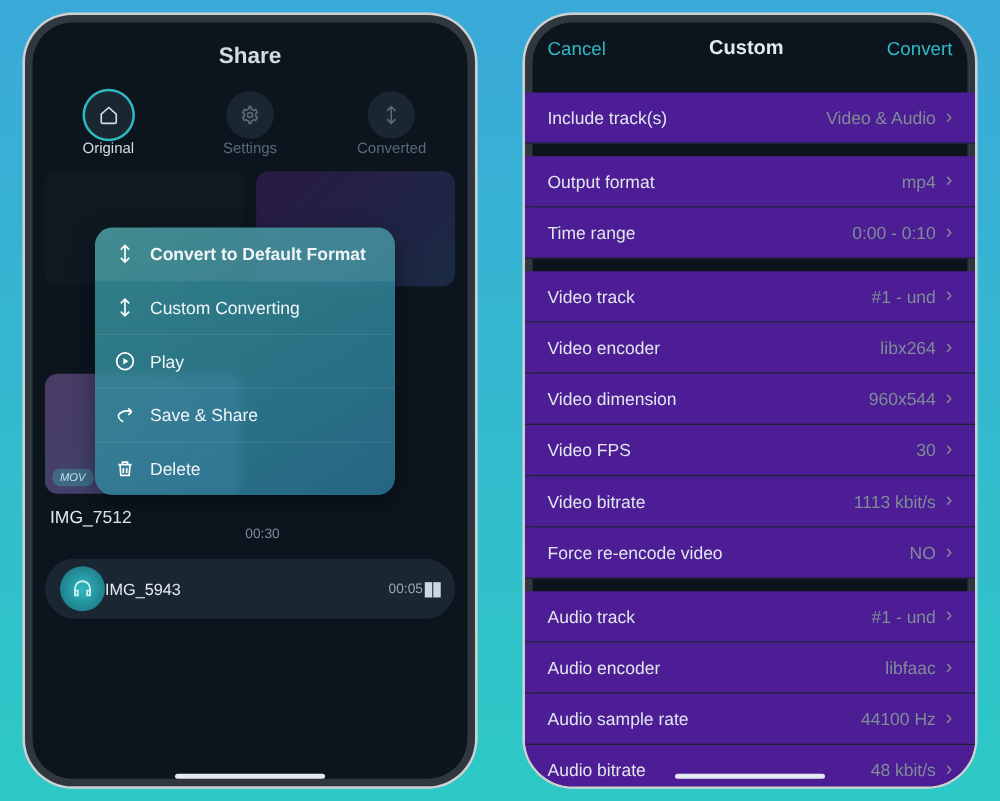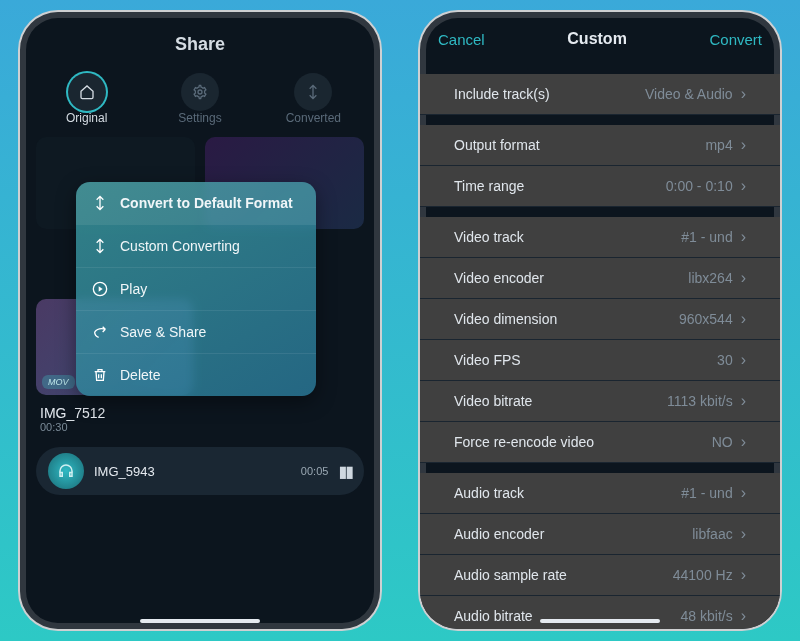--- a/index.html
+++ b/index.html
@@ -84,29 +84,28 @@
   .thumb-lower {
     margin-top: 70px;
     padding: 0 16px;
     display:flex; gap:10px;
   }
   .thumb-lower .thumb { width: 48%; height: 96px; background:linear-gradient(135deg,#4a3a64,#3a4a74); }
   .file-label {
     padding: 10px 20px 0 20px;
     font-size:14px;
   }
-  .file-sub { font-size:11px; color:#7a8a97; padding-left:20px; }
+  .file-sub { font-size:11px; color:#7a8a97; padding-left:20px;text-align:center; }
   .player {
     margin: 14px 16px;
     background:#1a2733;
     border-radius:30px;
     height:48px;
     display:flex; align-items:center;
     padding:0 12px;
-    gap:10px;
   }
   .player-icon {
     width:36px;height:36px;border-radius:50%;
     background:radial-gradient(circle,#2fb9c3,#1a6a74);
     display:flex;align-items:center;justify-content:center;
     color:#cff;
   }
   .player-name { flex:1; font-size:13px; }
   .player-time { font-size:11px; color:#9aa8b3;margin-left:27px; }
   .player-pause { font-size:16px; color:#cfd8e0; letter-spacing:-2px; }
@@ -145,23 +144,23 @@
   }
   .right .navbar .nav-left,.right .navbar .nav-right{
     color:#2fb9c3;font-size:15px;
   }
   .right .navbar .nav-title{
     color:#e5eaf0;font-size:16px;font-weight:600;
   }
   .settings-list { padding: 4px 0; }
   .row {
     display:flex;align-items:center;
-    padding:11px 34px;
+    padding:11px 18px;
     border-bottom:1px solid #1a2530;
-    background:#404040;
+    background:#4c1d95;
   }
   .row.sep-top { margin-top:10px; }
   .row .key{ flex:1; font-size:14px; color:#e0e6ec; }
   .row .val{ font-size:14px; color:#7f8c98; }
   .row .chev{ margin-left:8px; color:#7f8c98; }
   
   .phone::before,.phone::after{
     content:"";position:absolute;background:rgba(255,255,255,.7);width:3px;border-radius:2px;
   }
 </style>

